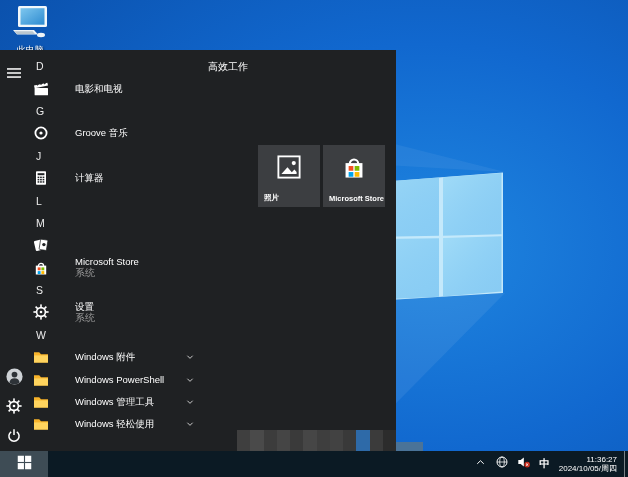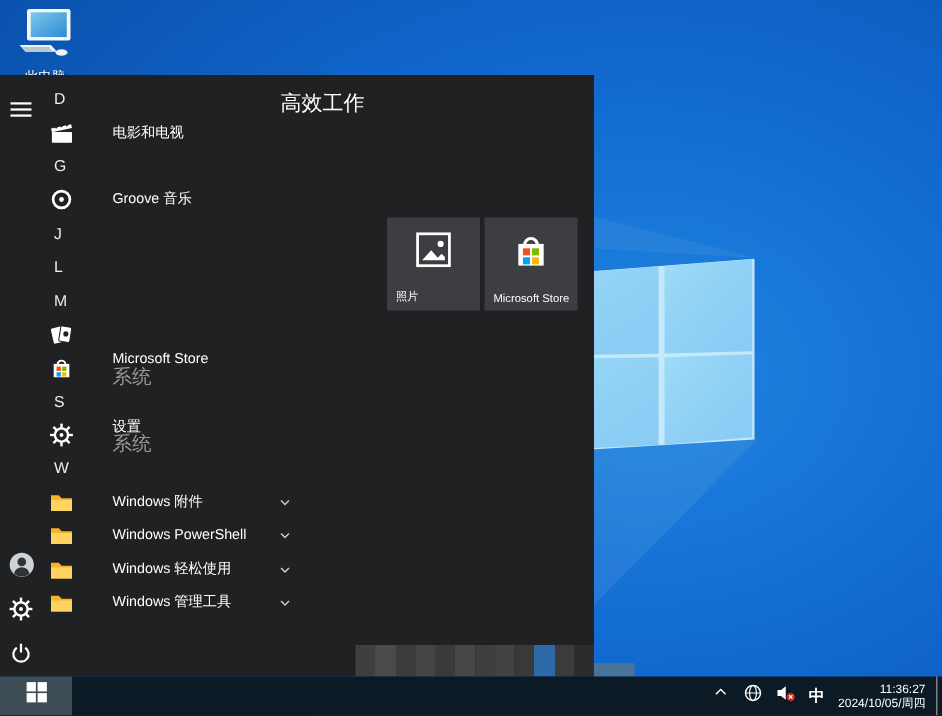--- a/index.html
+++ b/index.html
@@ -24,27 +24,27 @@
   .rail-btn{position:absolute;left:0;width:28px;height:30px;display:flex;
             align-items:center;justify-content:center;cursor:pointer;}
 
   .app-list{position:absolute;left:26px;top:5px;width:172px;}
   .al-row{height:22.4px;display:flex;align-items:center;}
   .al-row.section{padding-left:10px;font-size:10.5px;color:#ededed;cursor:pointer;}
   .al-row .icon-box{width:16px;height:16px;margin-left:7px;flex:0 0 16px;
                     display:flex;align-items:center;justify-content:center;}
   .al-row .text-col{margin-left:26px;line-height:10px;white-space:nowrap;}
   .al-row .app-label{font-size:9.5px;color:#fff;}
-  .al-row .app-sub{font-size:13px;color:#989898;margin-top:1px;}
+  .al-row .app-sub{font-size:10px;color:#989898;margin-top:1px;}
   .al-row .chev{margin-left:auto;margin-right:2px;display:flex;align-items:center;}
   .al-row.app{cursor:pointer;}
 
-  .group-label{position:absolute;left:187px;top:10px;font-size:14px;color:#fff;cursor:pointer;}
+  .group-label{position:absolute;left:208px;top:10px;font-size:10px;color:#fff;cursor:pointer;}
   .tiles{position:absolute;left:258px;top:95px;display:flex;gap:3px;}
-  .tile{width:62px;height:62px;background:#3c3e41;position:relative;cursor:pointer;}
+  .tile{width:62px;height:62px;background:#3c3e41;position:relative;cursor:pointer;font-weight:bold;}
   .tile .tile-icon{position:absolute;left:50%;top:24px;transform:translate(-50%,-50%);}
   .tile .tile-label{position:absolute;left:6px;bottom:4px;font-size:7.5px;color:#fff;white-space:nowrap;}
 
   
   .mosaic{position:absolute;left:237px;top:380px;width:159px;height:21px;display:flex;}
   .mosaic div{flex:1 0 auto;height:100%;}
   .mosaic-ext{position:absolute;left:396px;top:442px;width:27px;height:9px;
               background:#4a7398;z-index:2;}
 
   
@@ -193,20 +193,42 @@
               </svg>
             </span>
           </span>
           <span class="text-col">
             <div class="app-label">Groove 音乐</div>
           </span>
         </div>
         <div class="al-row section">
           <span>J</span>
         </div>
+        <div class="al-row app">
+          <span class="icon-box">
+            <span style="display: flex; align-items: center; justify-content: center;">
+              <svg width="16" height="16" viewBox="0 0 16 16" xmlns="http://www.w3.org/2000/svg">
+                <rect x="3" y="1.2" width="10" height="13.6" rx="0.8" fill="#fff"></rect>
+                <rect x="4.6" y="3.2" width="6.8" height="2" fill="#1f2123"></rect>
+                <rect x="4.6" y="6.6" width="1.7" height="1.5" fill="#1f2123"></rect>
+                <rect x="7.1" y="6.6" width="1.7" height="1.5" fill="#1f2123"></rect>
+                <rect x="9.6" y="6.6" width="1.7" height="1.5" fill="#1f2123"></rect>
+                <rect x="4.6" y="8.899999999999999" width="1.7" height="1.5" fill="#1f2123"></rect>
+                <rect x="7.1" y="8.899999999999999" width="1.7" height="1.5" fill="#1f2123"></rect>
+                <rect x="9.6" y="8.899999999999999" width="1.7" height="1.5" fill="#1f2123"></rect>
+                <rect x="4.6" y="11.2" width="1.7" height="1.5" fill="#1f2123"></rect>
+                <rect x="7.1" y="11.2" width="1.7" height="1.5" fill="#1f2123"></rect>
+                <rect x="9.6" y="11.2" width="1.7" height="1.5" fill="#1f2123"></rect>
+              </svg>
+            </span>
+          </span>
+          <span class="text-col">
+            <div class="app-label">计算器</div>
+          </span>
+        </div>
         <div class="al-row section">
           <span>L</span>
         </div>
         <div class="al-row section">
           <span>M</span>
         </div>
         <div class="al-row app">
           <span class="icon-box">
             <span style="display: flex; align-items: center; justify-content: center;">
               <svg width="16" height="16" viewBox="0 0 16 16" xmlns="http://www.w3.org/2000/svg">
@@ -306,41 +328,41 @@
         <div class="al-row app">
           <span class="icon-box">
             <span style="display: flex; align-items: center; justify-content: center;">
               <svg width="16" height="16" viewBox="0 0 16 16" xmlns="http://www.w3.org/2000/svg">
                 <path d="M1 3.2 h5.2 l1.8 2 H15 v8.4 H1 z" fill="#f8b32a"></path>
                 <path d="M1 6.4 h14 v7.2 H1 z" fill="#ffd45e"></path>
               </svg>
             </span>
           </span>
           <span class="text-col">
-            <div class="app-label">Windows 轻松使用</div>
+            <div class="app-label">Windows 管理工具</div>
           </span>
           <span class="chev">
             <span style="display: flex; align-items: center; justify-content: center;">
               <svg width="12" height="12" viewBox="0 0 16 16" xmlns="http://www.w3.org/2000/svg">
                 <polyline points="4.5,6.3 8,9.8 11.5,6.3" fill="none" stroke="#cfcfcf" stroke-width="1.3"></polyline>
               </svg>
             </span>
           </span>
         </div>
         <div class="al-row app">
           <span class="icon-box">
             <span style="display: flex; align-items: center; justify-content: center;">
               <svg width="16" height="16" viewBox="0 0 16 16" xmlns="http://www.w3.org/2000/svg">
                 <path d="M1 3.2 h5.2 l1.8 2 H15 v8.4 H1 z" fill="#f8b32a"></path>
                 <path d="M1 6.4 h14 v7.2 H1 z" fill="#ffd45e"></path>
               </svg>
             </span>
           </span>
           <span class="text-col">
-            <div class="app-label">Windows 管理工具</div>
+            <div class="app-label">Windows 轻松使用</div>
           </span>
           <span class="chev">
             <span style="display: flex; align-items: center; justify-content: center;">
               <svg width="12" height="12" viewBox="0 0 16 16" xmlns="http://www.w3.org/2000/svg">
                 <polyline points="4.5,6.3 8,9.8 11.5,6.3" fill="none" stroke="#cfcfcf" stroke-width="1.3"></polyline>
               </svg>
             </span>
           </span>
         </div>
       </div>

